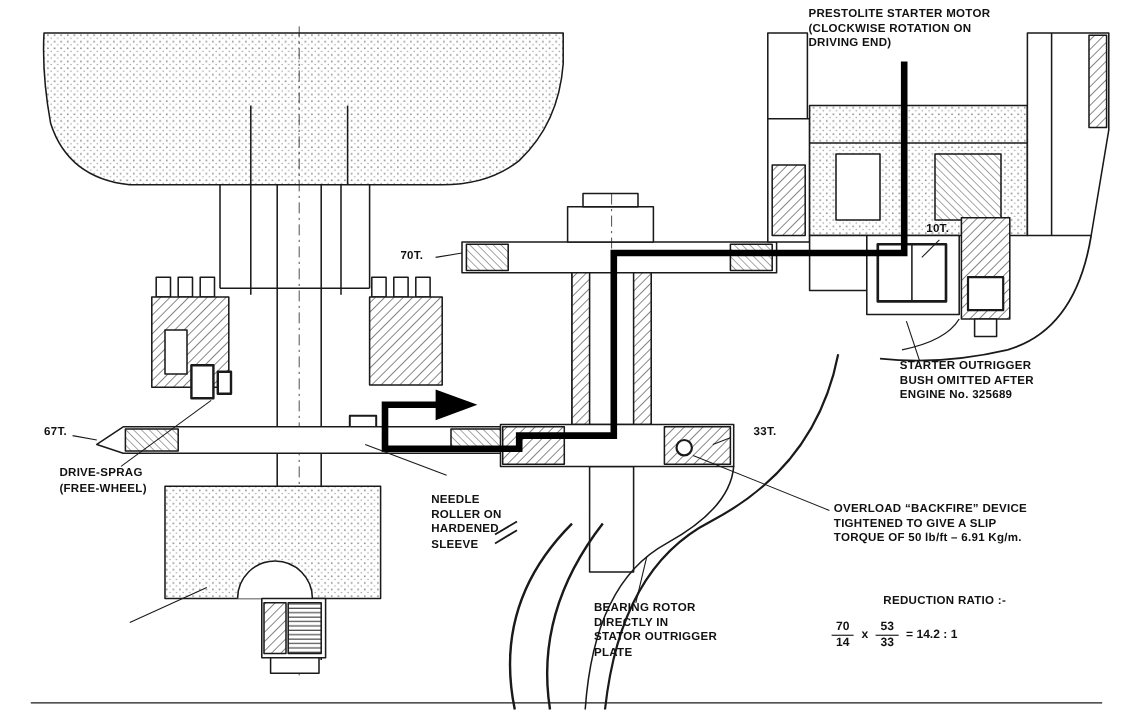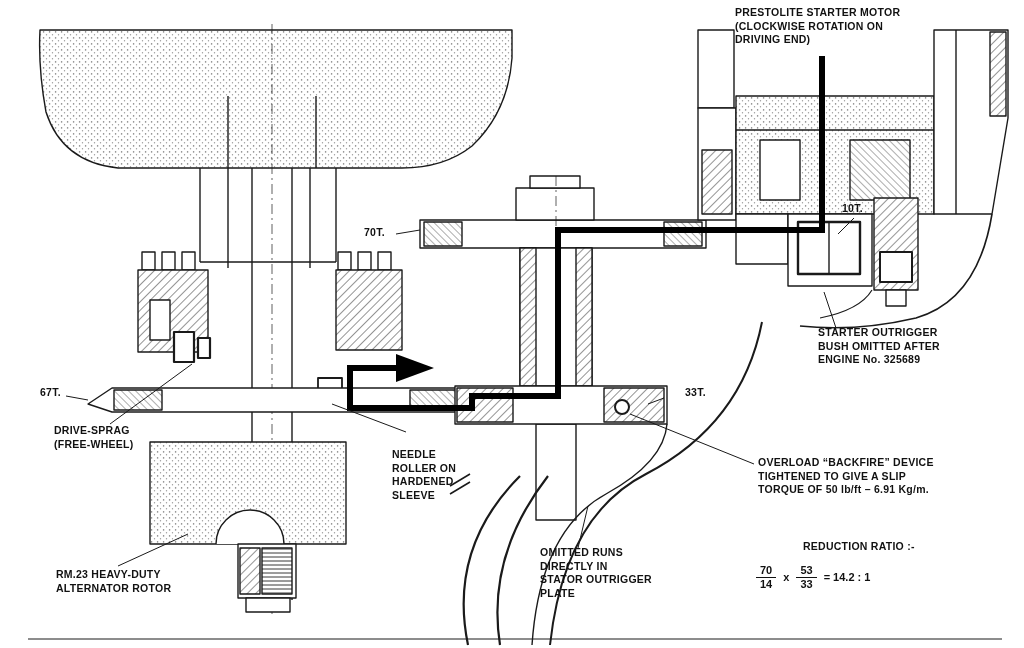--- a/index.html
+++ b/index.html
@@ -179,23 +179,21 @@
   <div class="label" style="left:392px;top:448px;">NEEDLE
 ROLLER ON
 HARDENED
 SLEEVE</div>
   <div class="label" style="left:818px;top:326px;">STARTER OUTRIGGER
 BUSH OMITTED AFTER
 ENGINE No. 325689</div>
   <div class="label" style="left:758px;top:456px;">OVERLOAD “BACKFIRE” DEVICE
 TIGHTENED TO GIVE A SLIP
 TORQUE OF 50 lb/ft – 6.91 Kg/m.</div>
-  <div class="label" style="left:56px;top:568px;">RM.23 HEAVY-DUTY
-ALTERNATOR ROTOR</div>
-  <div class="label" style="left:540px;top:546px;">OMITTED RUNS
+  <div class="label" style="left:540px;top:546px;">BEARING ROTOR
 DIRECTLY IN
 STATOR OUTRIGGER
 PLATE</div>
 
   <div class="label" style="left:758px;top:540px;padding-left:45px;">REDUCTION RATIO :-</div>
   <div class="formula" style="left:756px;top:564px;text-align:right;">
     <span class="frac">
       <i class="num">70</i>
       <i class="den">14</i>
     </span>

